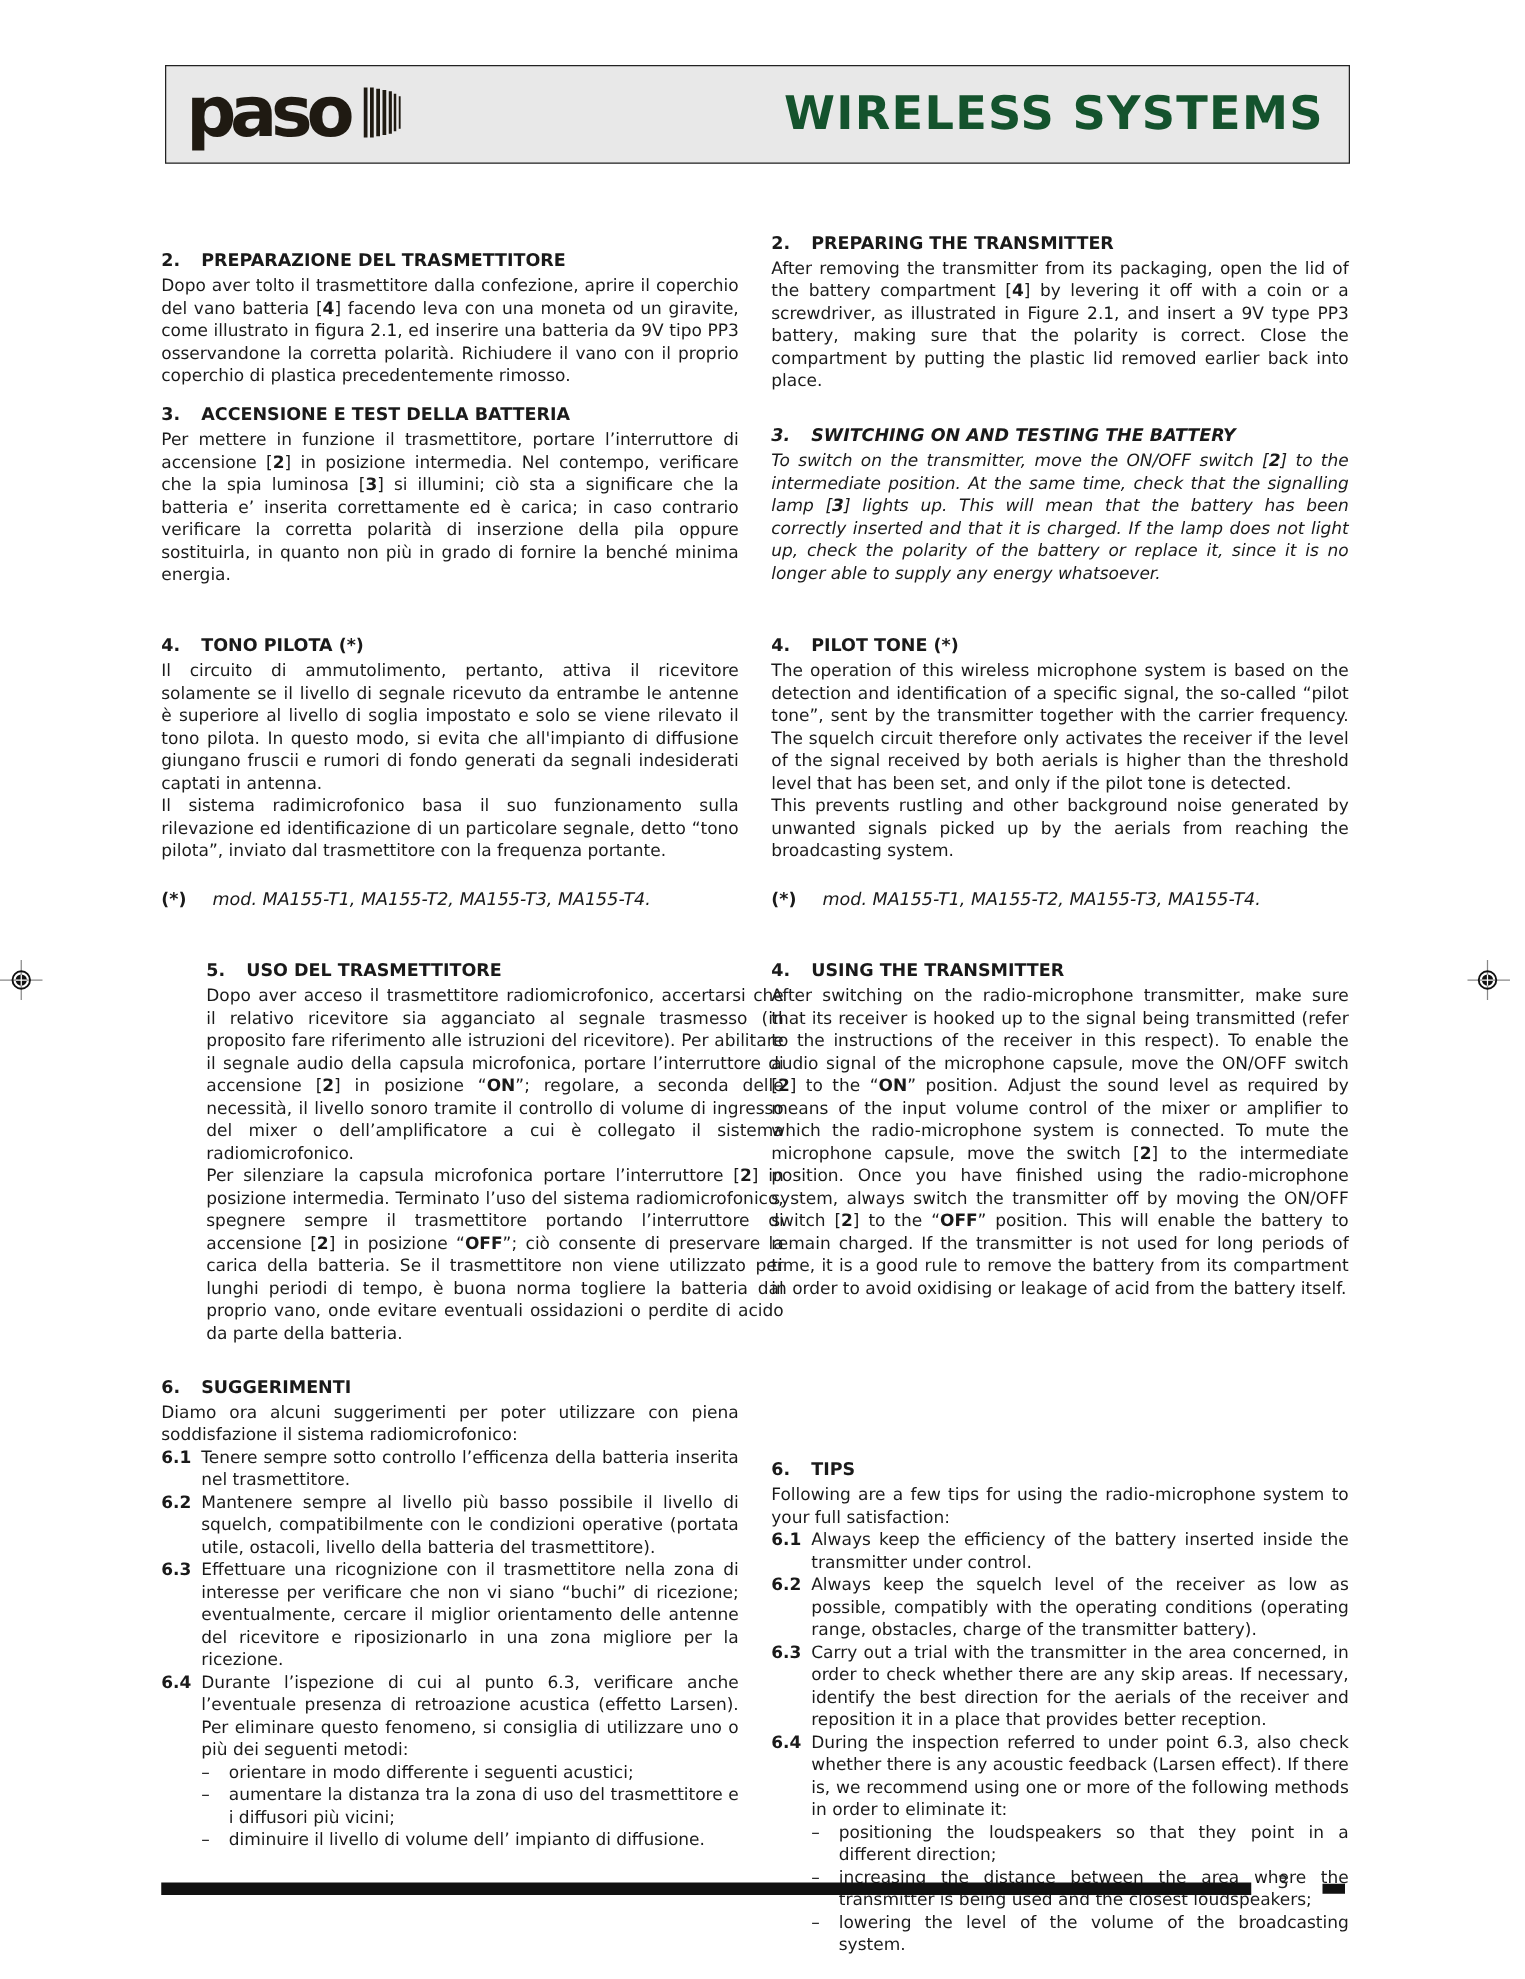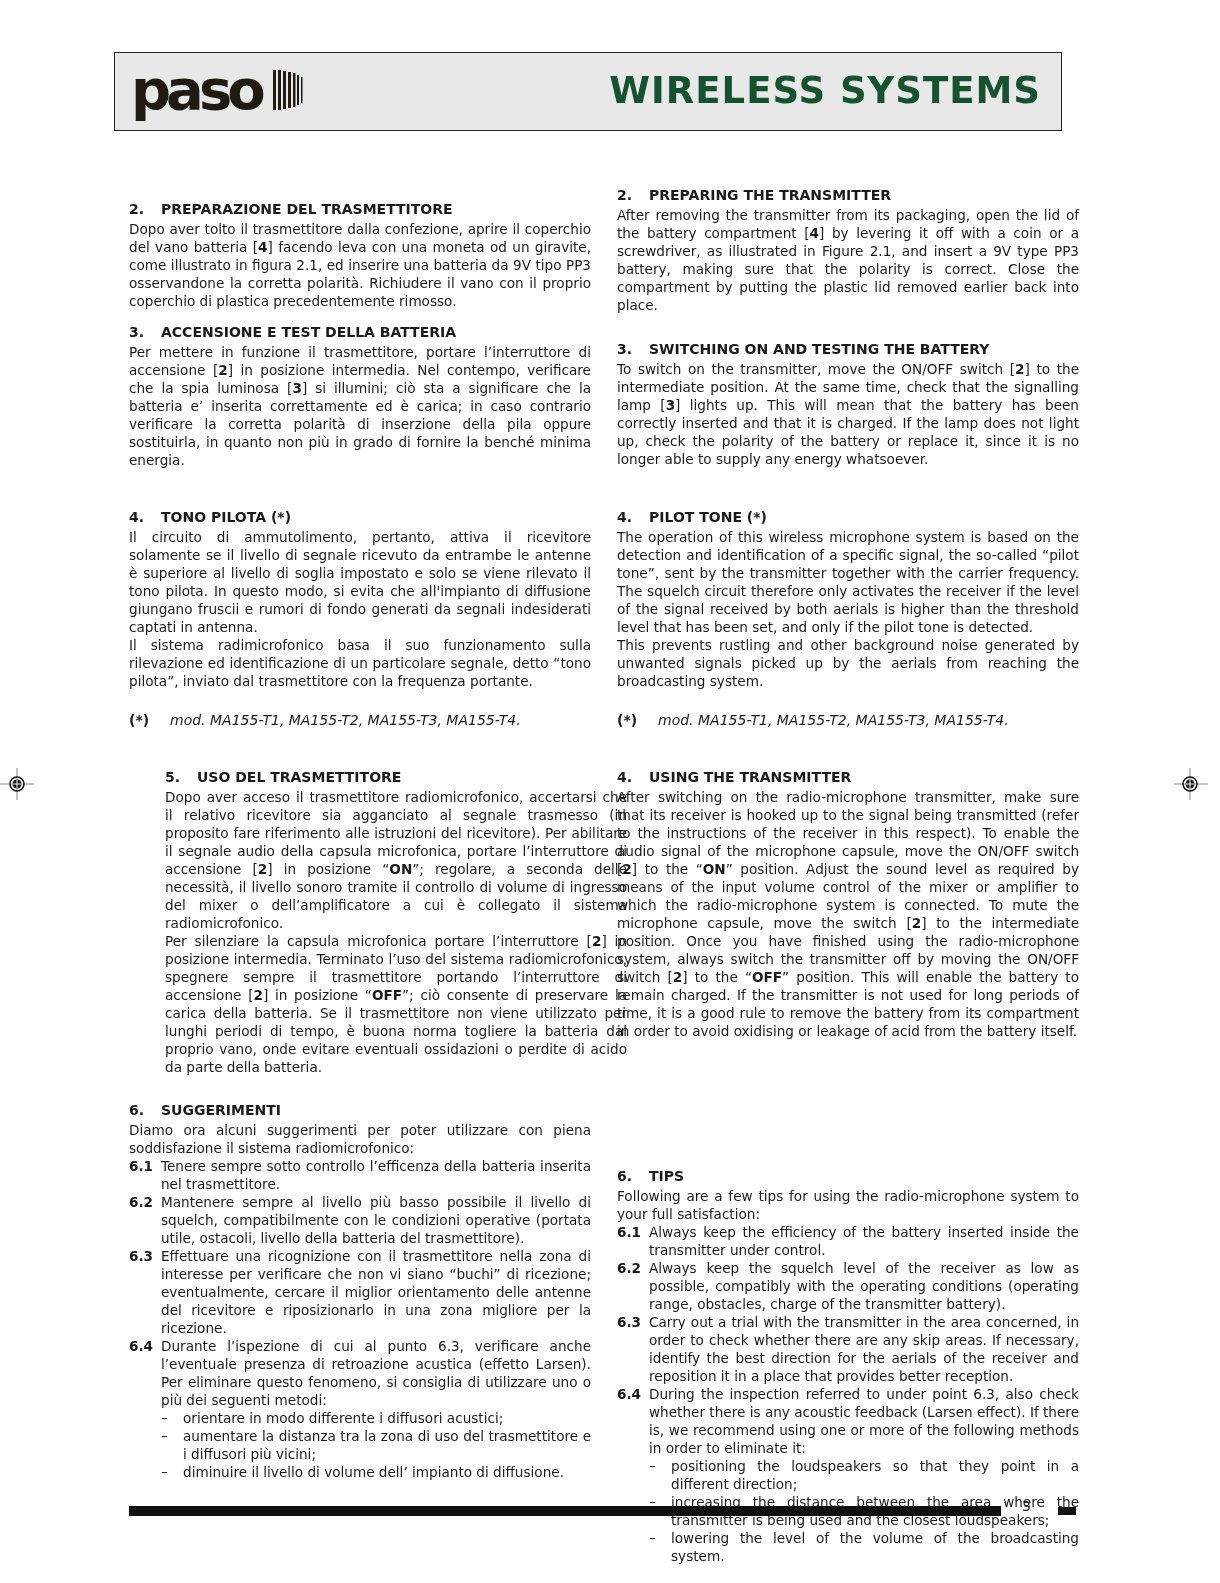--- a/index.html
+++ b/index.html
@@ -1,21 +1,21 @@
 <!DOCTYPE html>
 <html><head>
   <meta charset="utf-8">
   <style>
     html, body { margin: 0; padding: 0; background: #ffffff; }
     body {
       width: 1220px; height: 1583px; position: relative; overflow: hidden;
       font-family: "DejaVu Sans", sans-serif; color: #1a1a1a;
     }
     .header {
-      position: absolute; left: 114px; top: 52px; width: 946px; height: 77px;
+      position: absolute; left: 132px; top: 52px; width: 946px; height: 77px;
       background: #e8e8e8; border: 1.5px solid #222;
     }
     .logo { position: absolute; left: 16px; top: 6px; width: 180px; height: 68px; }
     .header-title {
       position: absolute; right: 20px; top: 16px;
       font-family: "DejaVu Sans", sans-serif; font-weight: bold;
       font-size: 37px; letter-spacing: 1px; color: #14532d;
     }
     .col { position: absolute; width: 462px; font-size: 13.6px; line-height: 18px; }
     .col.left { left: 129px; }
@@ -116,40 +116,40 @@
     <div class="tip">
         <span class="tnum">6.3</span>
         <span class="ttext">Effettuare una ricognizione con il trasmettitore nella zona di interesse per verificare che non vi siano “buchi” di ricezione; eventualmente, cercare il miglior orientamento delle antenne del ricevitore e riposizionarlo in una zona migliore per la ricezione.</span>
       </div>
     <div class="tip">
         <span class="tnum">6.4</span>
         <span class="ttext">Durante l’ispezione di cui al punto 6.3, verificare anche l’eventuale presenza di retroazione acustica (effetto Larsen). Per eliminare questo fenomeno, si consiglia di utilizzare uno o più dei seguenti metodi:</span>
       </div>
     <div class="dash">
         <span class="d">–</span>
-        <span class="dtext">orientare in modo differente i diffusori acustici;</span>
+        <span class="dtext">orientare in modo differente i seguenti acustici;</span>
       </div>
     <div class="dash">
         <span class="d">–</span>
         <span class="dtext">aumentare la distanza tra la zona di uso del trasmettitore e i diffusori più vicini;</span>
       </div>
     <div class="dash">
         <span class="d">–</span>
         <span class="dtext">diminuire il livello di volume dell’ impianto di diffusione.</span>
       </div>
   </div>
 </div>
 
 <div class="col right">
   <div class="section" style="top:186px;">
     <div class="sec-title"><span class="num">2.</span><span>PREPARING THE TRANSMITTER</span></div>
     <p class="para">After removing the transmitter from its packaging, open the lid of the battery compartment [<b class="k">4</b>] by levering it off with a coin or a screwdriver, as illustrated in Figure 2.1, and insert a 9V type PP3 battery, making sure that the polarity is correct. Close the compartment by putting the plastic lid removed earlier back into place.</p>
   </div>
 
-  <div class="section" style="top:340px;">
+  <div class="section" style="top:340px;font-style:italic;">
     <div class="sec-title"><span class="num">3.</span><span>SWITCHING ON AND TESTING THE BATTERY</span></div>
     <p class="para">To switch on the transmitter, move the ON/OFF switch [<b class="k">2</b>] to the intermediate position. At the same time, check that the signalling lamp [<b class="k">3</b>] lights up. This will mean that the battery has been correctly inserted and that it is charged. If the lamp does not light up, check the polarity of the battery or replace it, since it is no longer able to supply any energy whatsoever.</p>
   </div>
 
   <div class="section" style="top:508px;">
     <div class="sec-title"><span class="num">4.</span><span>PILOT TONE (*)</span></div>
     <p class="para">The operation of this wireless microphone system is based on the detection and identification of a specific signal, the so-called “pilot tone”, sent by the transmitter together with the carrier frequency. The squelch circuit therefore only activates the receiver if the level of the signal received by both aerials is higher than the threshold level that has been set, and only if the pilot tone is detected.</p>
     <p class="para">This prevents rustling and other background noise generated by unwanted signals picked up by the aerials from reaching the broadcasting system.</p>
   </div>
 

